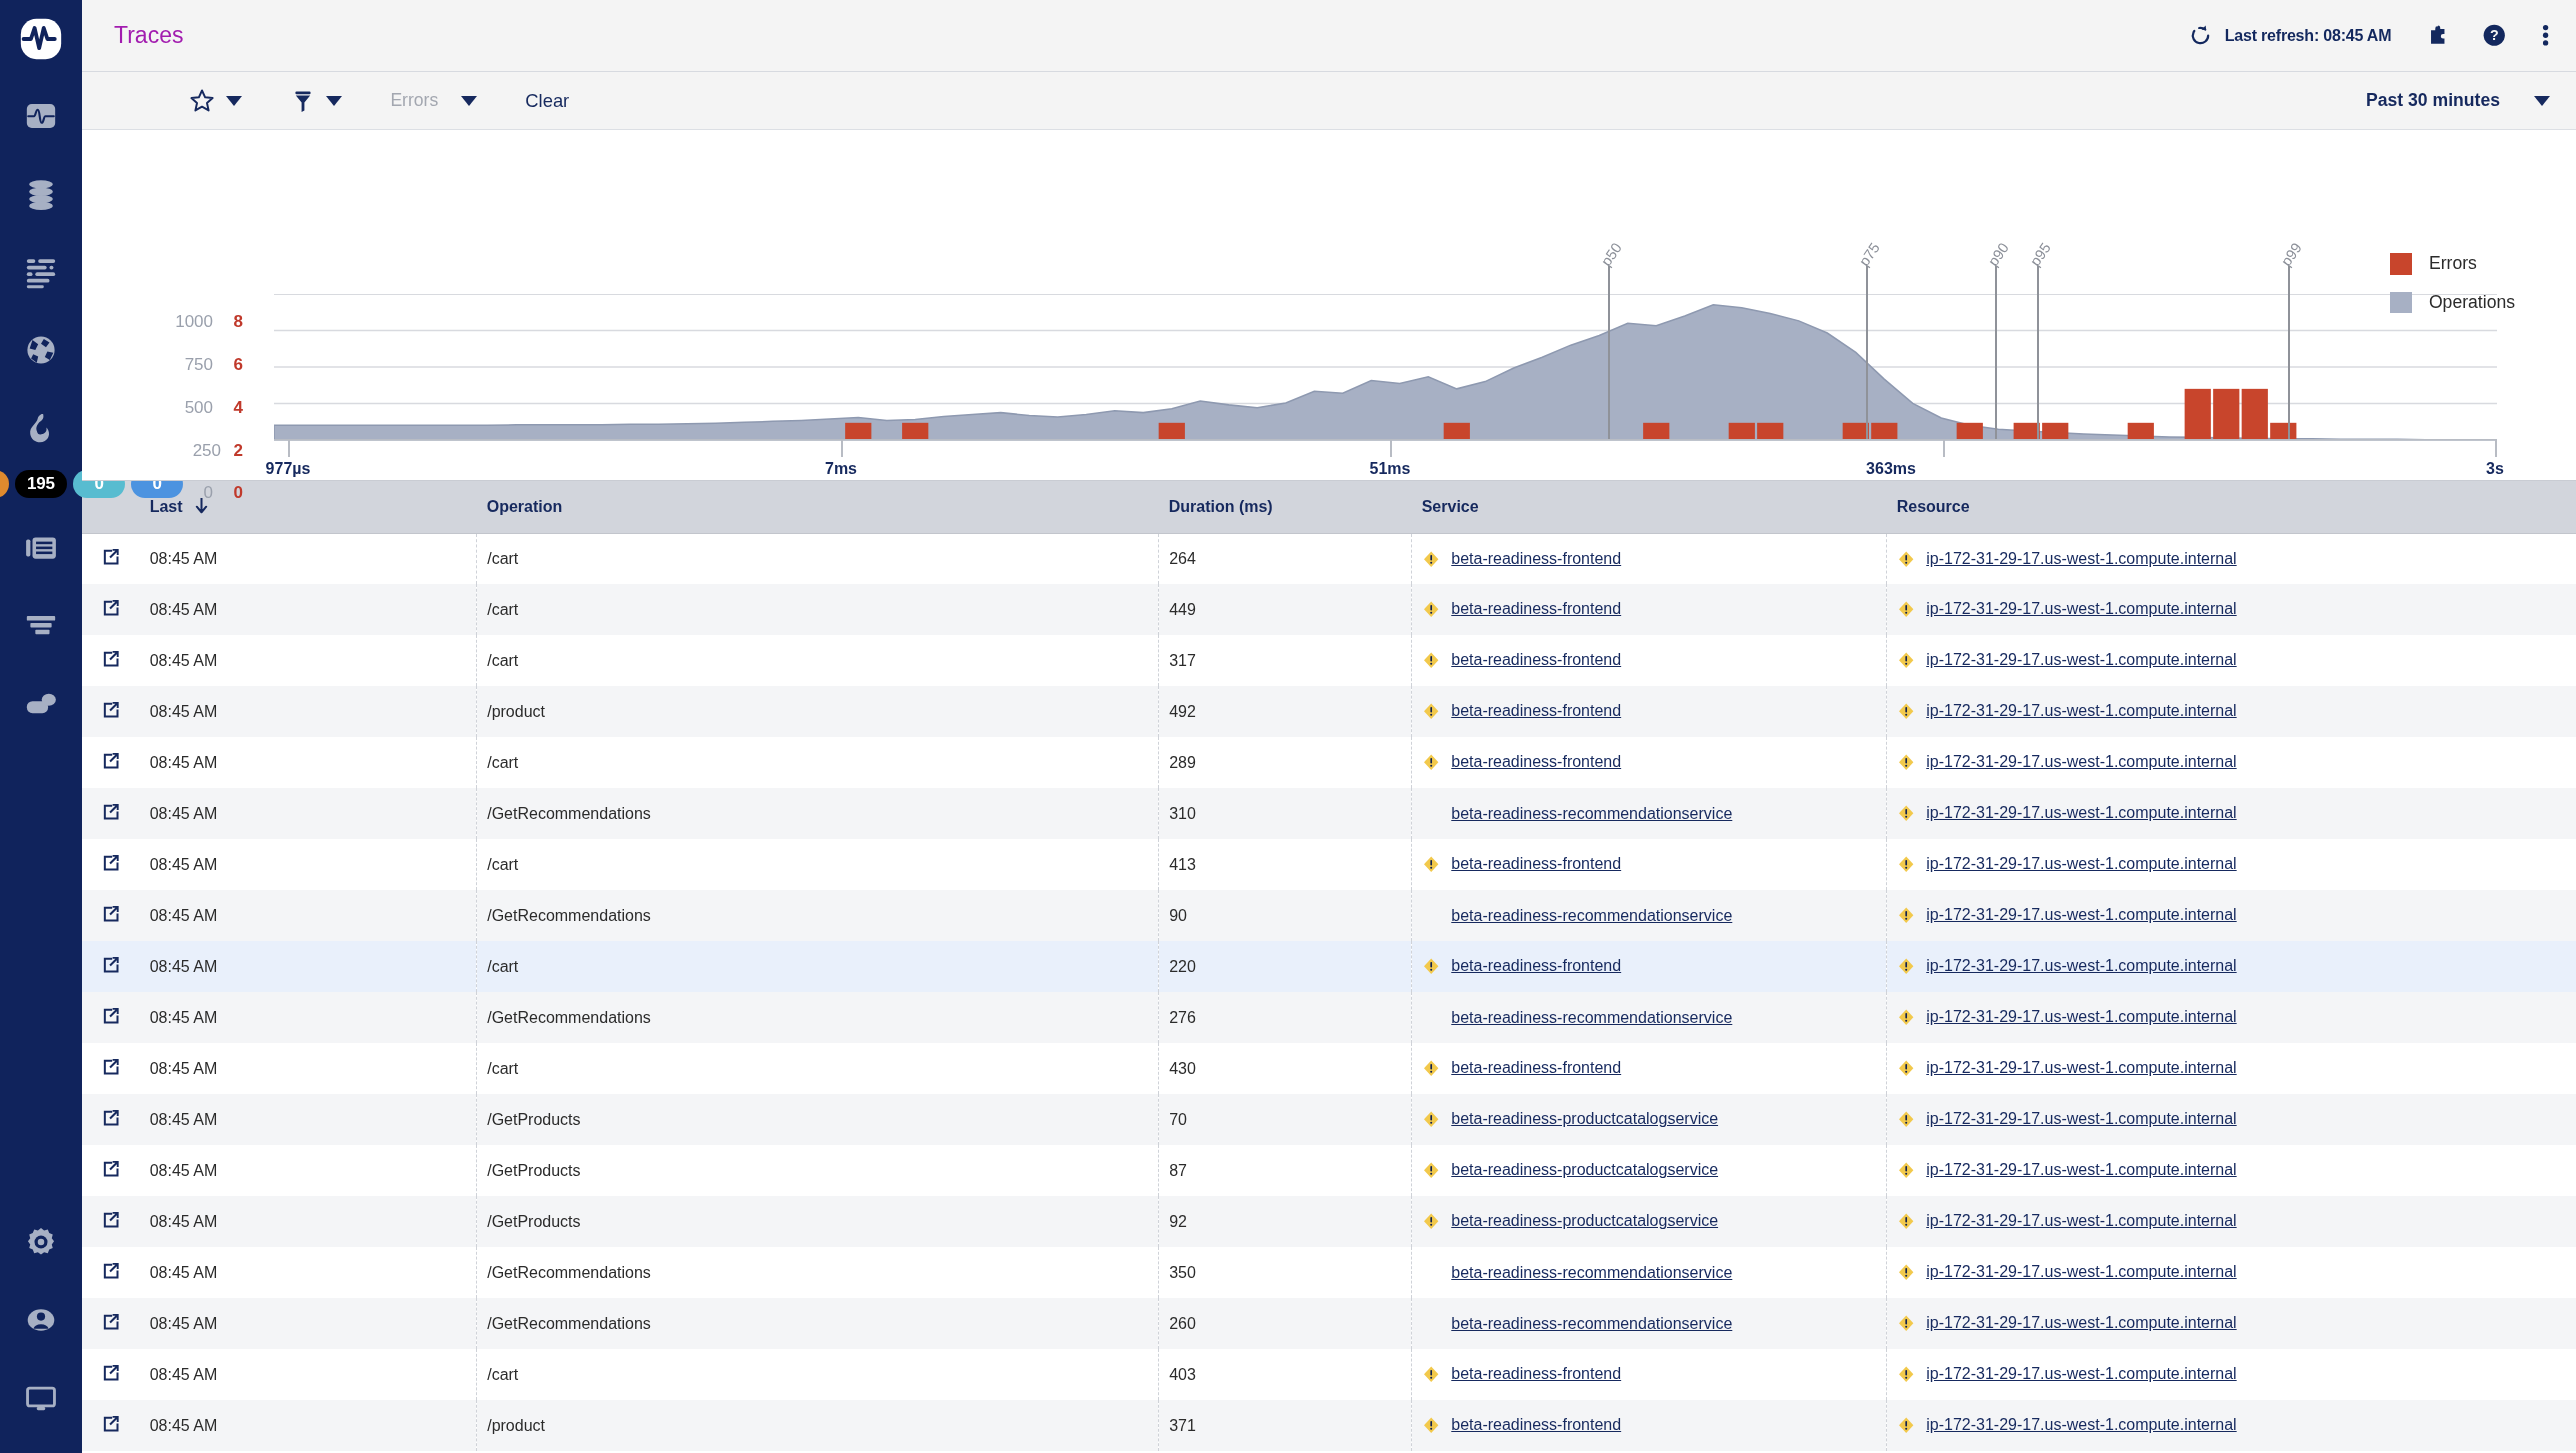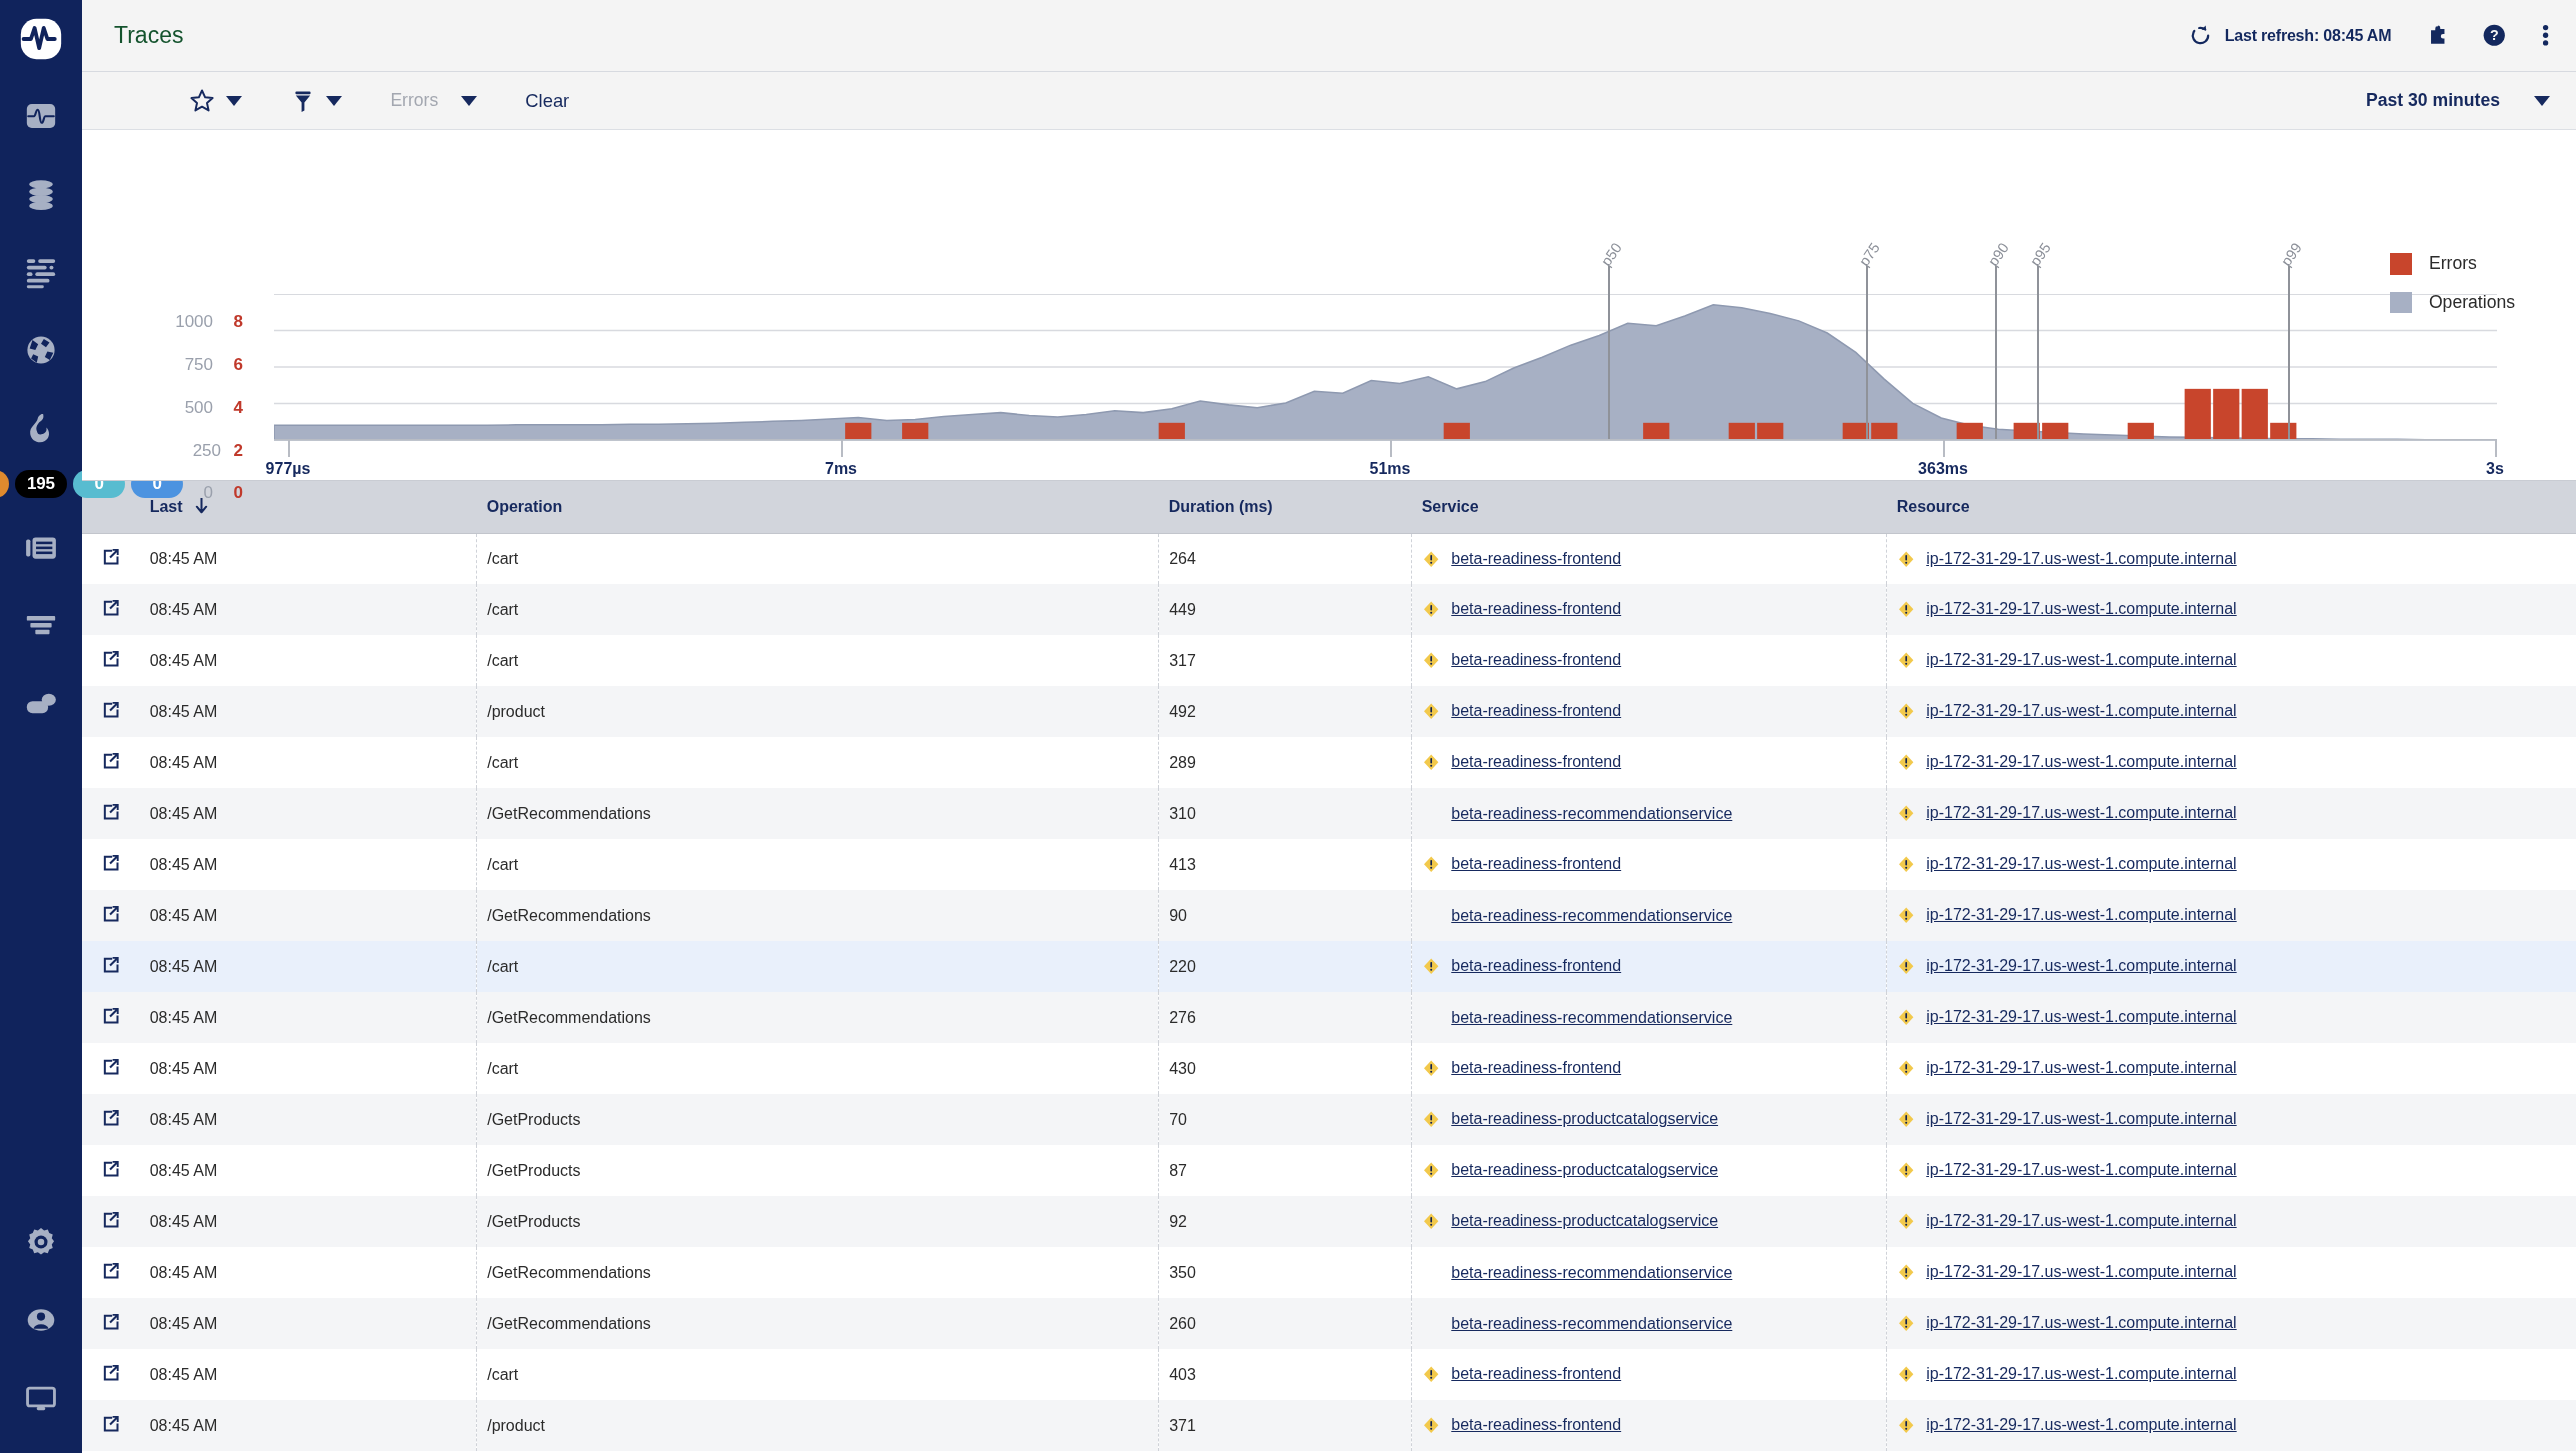--- a/index.html
+++ b/index.html
@@ -44,21 +44,21 @@
   #main { flex: 1 1 auto; display: flex; flex-direction: column; min-width: 0; background:#fff; }
 
   
   #topbar {
     height: 72px; background: #f4f4f4;
     display: flex; align-items: center;
     border-bottom: 0.8px solid #d7dae0;
     padding: 0 26px 0 32px;
     flex: 0 0 72px;
   }
-  #page-title { font-size: 23px; color: #14532d; font-weight: 400; }
+  #page-title { font-size: 23px; color: #a21caf; font-weight: 400; }
   .spacer { flex: 1 1 auto; }
   .refresh-group { display: flex; align-items: center; gap: 12.3px; }
   .refresh-text { font-size: 16px; color: #13285e; font-weight: bold; letter-spacing: -0.2px; }
   .hdr-icon { margin-left: 34px; cursor: pointer; display:flex; align-items:center; }
 
   
   #toolbar {
     height: 58px; background: #f4f4f4;
     display: flex; align-items: center;
     padding: 0 26px 0 107px;
@@ -376,21 +376,21 @@
         <div class="pct-label" style="left: 1958px; top: 123px;">p95</div>
         <div class="pct-line" style="left: 2206px; top: 136px; height: 173px;"></div>
         <div class="pct-label" style="left: 2209px; top: 123px;">p99</div>
         <div class="xtick" style="left: 206px; top: 310px;"></div>
         <div class="xlabel" style="left: 206px; top: 330px;">977µs</div>
         <div class="xtick" style="left: 759px; top: 310px;"></div>
         <div class="xlabel" style="left: 759px; top: 330px;">7ms</div>
         <div class="xtick" style="left: 1308px; top: 310px;"></div>
         <div class="xlabel" style="left: 1308px; top: 330px;">51ms</div>
         <div class="xtick" style="left: 1861px; top: 310px;"></div>
-        <div class="xlabel" style="left: 1861px; top: 330px;">363ms</div>
+        <div class="xlabel" style="left: 1809px; top: 330px;">363ms</div>
         <div class="xtick" style="left: 2413px; top: 310px;"></div>
         <div class="xlabel" style="left: 2413px; top: 330px;">3s</div>
       </div>
 
     <div id="table-wrap">
       <table>
         <thead>
           <tr>
             <th class="c-open"></th>
             <th class="c-time">

